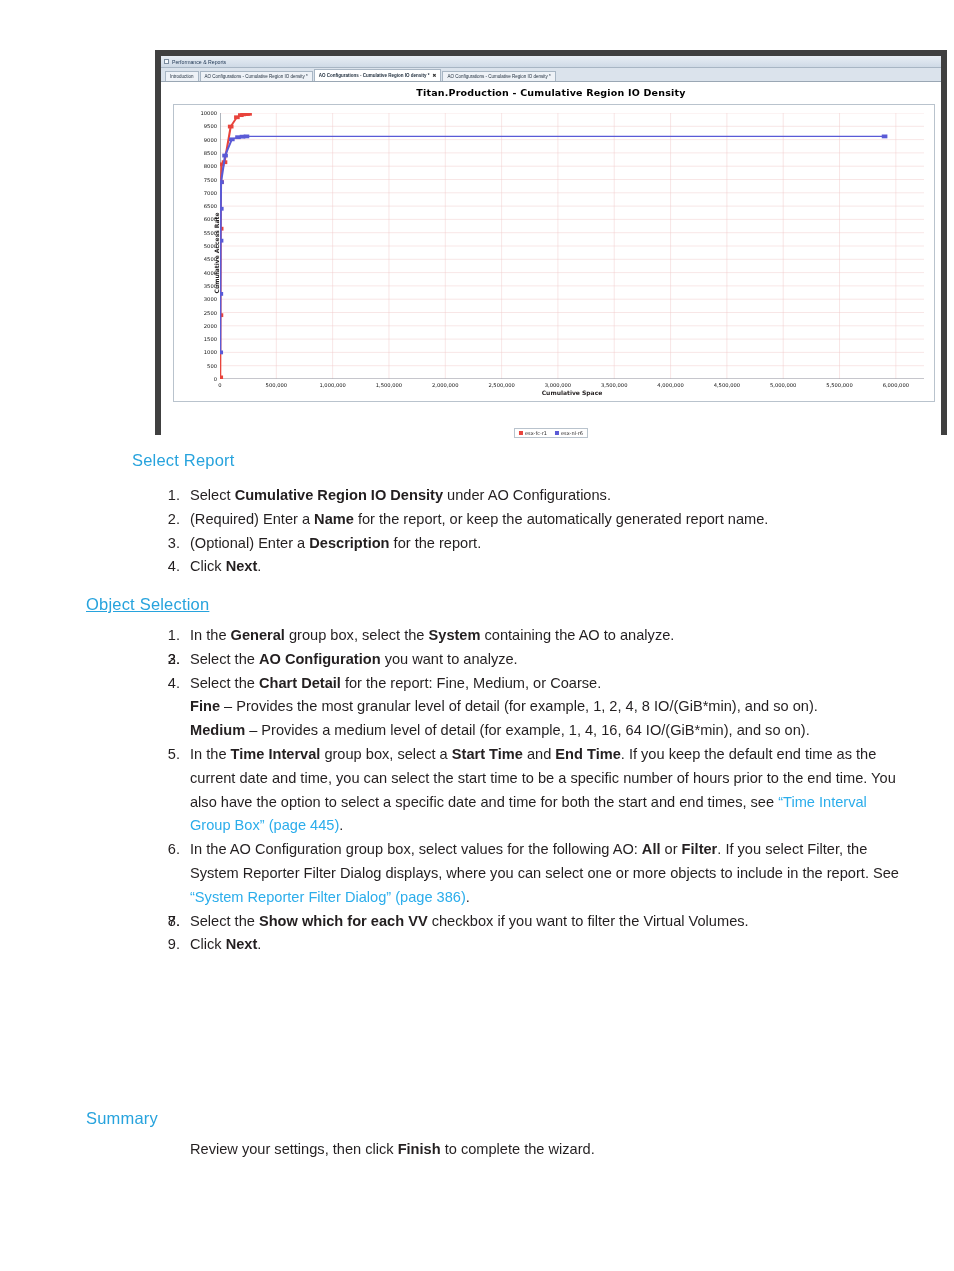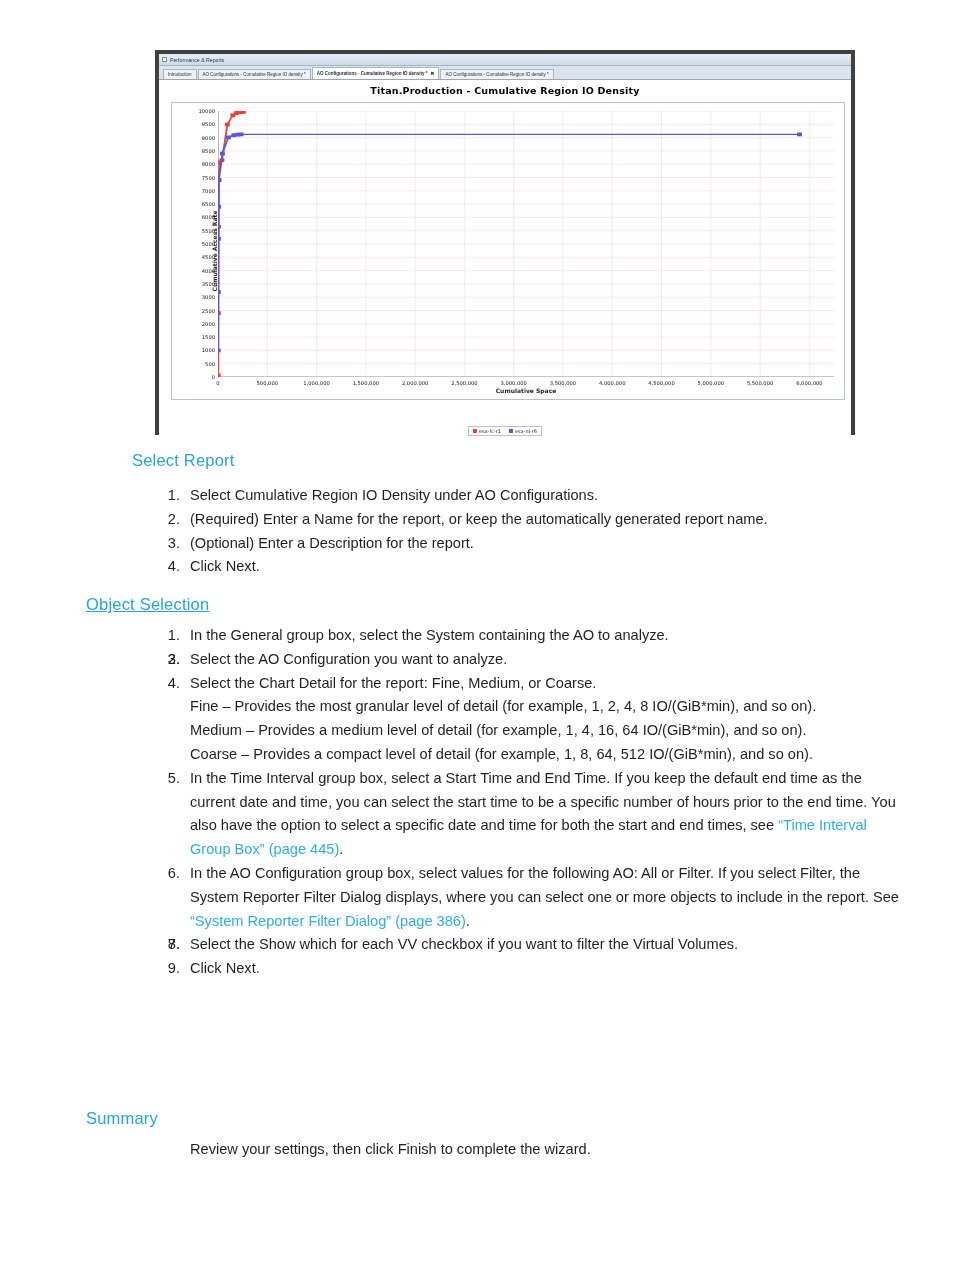--- a/index.html
+++ b/index.html
@@ -5,22 +5,22 @@
   html,body{margin:0;padding:0;}
   body{
     width:954px;height:1271px;background:#ffffff;
     font-family:"Liberation Sans", sans-serif;
     color:#231f20;
     position:relative;overflow:hidden;
   }
 
   
   .shot{
-    position:absolute;left:155px;top:50px;width:700px;height:385px;
-    background:#1d4ed8;border:4px solid #404040;box-sizing:border-box;
+    position:absolute;left:155px;top:50px;width:792px;height:385px;
+    background:#1d4ed8;border:6px solid #404040;box-sizing:border-box;
   }
   .win-title{
     height:11px;background:linear-gradient(#e8eef5,#cfdae6);
     border-bottom:1px solid #a8b6c4;
     display:flex;align-items:center;gap:3px;padding:0 3px;
     font-size:5.2px;color:#1d3552;
   }
   .win-dot{width:5px;height:5px;border:1px solid #7b8c9e;background:#f6f9fc;box-sizing:border-box;}
   .tabbar{
     height:13px;background:#dbe3ec;border-bottom:1px solid #9aa7b4;
@@ -82,21 +82,21 @@
     color:#27a3dd;font-size:16.5px;letter-spacing:.2px;
     font-family:"Liberation Sans", sans-serif;
   }
   ol.steps{
     position:absolute;margin:0;padding:0;list-style:none;
     font-size:14.6px;line-height:23.8px;color:#231f20;
   }
   ol.steps > li{position:relative;padding-left:36px;margin:0;}
   ol.steps > li > .num{position:absolute;left:0;width:26px;text-align:right;}
   .ind{margin-left:36px;}
-  b{font-weight:normal;}
+  b{font-weight:bold;}
   .lnk{color:#2badeb;}
 </style>
 </head>
 <body>
 
 <div class="shot">
 
   <div class="win-title">
     <span class="win-dot"></span>
     <span>Performance &amp; Reports</span>
@@ -216,21 +216,20 @@
     </ol>
 
   <h2 class="sec" style="left:86px;top:595px;text-decoration:underline;">Object Selection</h2>
   <ol class="steps" id="steps-1" style="left:154px;top:624px;width:745px;">
       <li><span class="num">1.</span><span>In the <b>General</b> group box, select the <b>System</b> containing the AO to analyze.</span></li>
       <li><span class="num">2.</span></li>
       <li><span class="num">3.</span><span>Select the <b>AO Configuration</b> you want to analyze.</span></li>
       <li><span class="num">4.</span><span>Select the <b>Chart Detail</b> for the report: Fine, Medium, or Coarse.</span></li>
       <li class="ind"><span><b>Fine</b> – Provides the most granular level of detail (for example, 1, 2, 4, 8 IO/(GiB*min), and so on).</span></li>
       <li class="ind"><span><b>Medium</b> – Provides a medium level of detail (for example, 1, 4, 16, 64 IO/(GiB*min), and so on).</span></li>
-      <li class="ind"><span><b>Coarse</b> – Provides a compact level of detail (for example, 1, 8, 64, 512 IO/(GiB*min), and so on).</span></li>
       <li><span class="num">5.</span><span>In the <b>Time Interval</b> group box, select a <b>Start Time</b> and <b>End Time</b>. If you keep the default end time as the current date and time, you can select the start time to be a specific number of hours prior to the end time. You also have the option to select a specific date and time for both the start and end times, see <span class="lnk">“Time Interval Group Box” (page 445)</span>.</span></li>
       <li><span class="num">6.</span><span>In the AO Configuration group box, select values for the following AO: <b>All</b> or <b>Filter</b>. If you select Filter, the System Reporter Filter Dialog displays, where you can select one or more objects to include in the report. See <span class="lnk">“System Reporter Filter Dialog” (page 386)</span>.</span></li>
       <li><span class="num">7.</span></li>
       <li><span class="num">8.</span><span>Select the <b>Show which for each VV</b> checkbox if you want to filter the Virtual Volumes.</span></li>
       <li><span class="num">9.</span><span>Click <b>Next</b>.</span></li>
     </ol>
 
   <h2 class="sec" style="left:86px;top:1109px;">Summary</h2>
   <ol class="steps" id="steps-2" style="left:154px;top:1138px;width:745px;">
       <li class="ind"><span>Review your settings, then click <b>Finish</b> to complete the wizard.</span></li>

